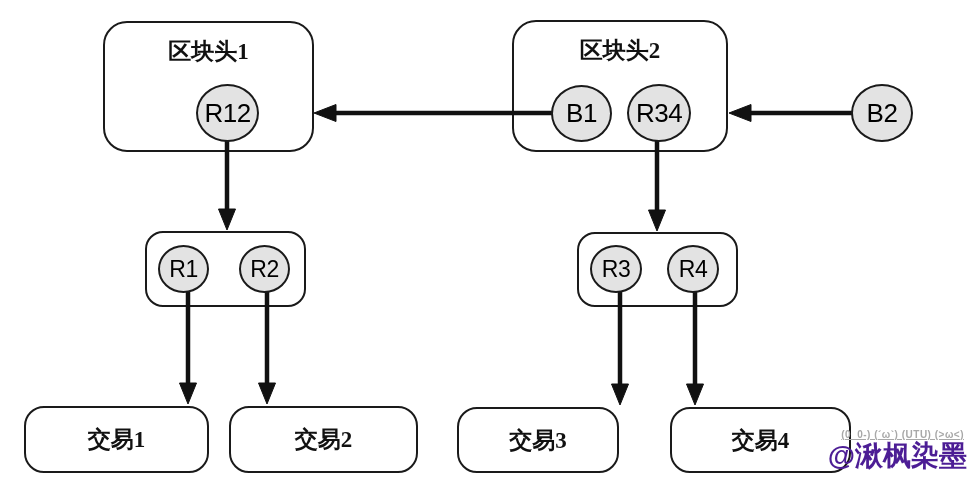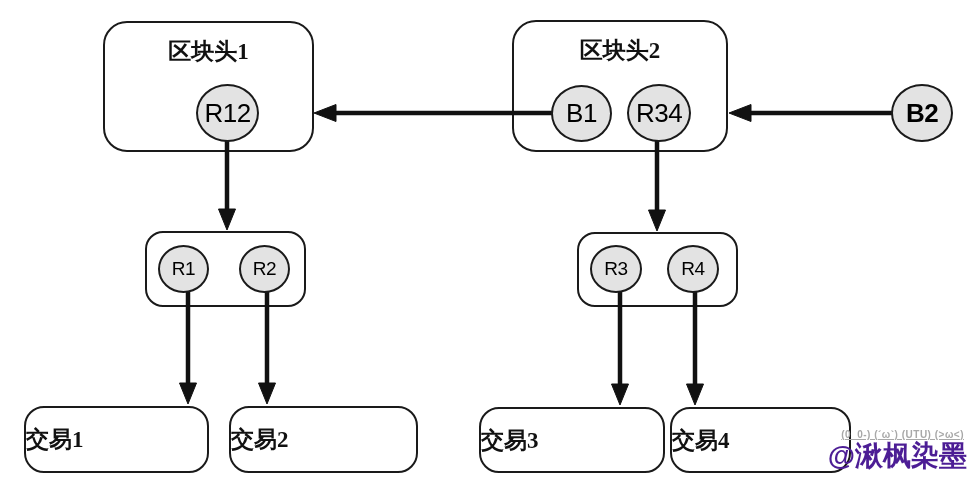--- a/index.html
+++ b/index.html
@@ -24,20 +24,21 @@
     border: 2.5px solid #1a1a1a;
     box-sizing: border-box;
     z-index: 1;
   }
   .header-box { border-radius: 24px; }
   .leaf-box   { border-radius: 18px; }
   .tx-box {
     border-radius: 20px;
     display: flex;
     align-items: center;
+    justify-content: center;
   }
   .cn-label {
     font-family: "Liberation Serif", "DejaVu Serif", serif;
     color: #111111;
     font-size: 23px;
     white-space: nowrap;
     font-weight: bold;
   }
   .header-label {
     position: absolute;
@@ -53,21 +54,21 @@
     border-radius: 50%;
     box-sizing: border-box;
     display: flex;
     align-items: center;
     justify-content: center;
     color: #000000;
     z-index: 3;
     letter-spacing: -0.5px;
   }
   .circle-lg { font-size: 26px; }
-  .circle-sm { font-size: 19px; }
+  .circle-sm { font-size: 23px; }
   .wm-emoticons {
     position: absolute;
     top: 429px;
     right: 5px;
     z-index: 5;
     font-size: 10px;
     font-weight: bold;
     color: #a8a8a8;
     letter-spacing: 0.5px;
     white-space: nowrap;
@@ -135,31 +136,31 @@
   <div class="box leaf-box" style="left:145px; top:231px; width:161px; height:76px;"></div>
 
   <div class="box leaf-box" style="left:577px; top:232px; width:161px; height:75px;"></div>
 
   <div class="box tx-box" style="left:24px; top:406px; width:185px; height:67px;">
     <span class="cn-label">交易1</span>
   </div>
   <div class="box tx-box" style="left:229px; top:406px; width:189px; height:67px;">
     <span class="cn-label">交易2</span>
   </div>
-  <div class="box tx-box" style="left:479px; top:407px; width:186px; height:66px;">
+  <div class="box tx-box" style="left:457px; top:407px; width:162px; height:66px;">
     <span class="cn-label">交易3</span>
   </div>
   <div class="box tx-box" style="left:670px; top:407px; width:181px; height:66px;">
     <span class="cn-label">交易4</span>
   </div>
 
   <div class="circle circle-lg" style="left:196px; top:84px; width:63px; height:58px;">R12</div>
   <div class="circle circle-lg" style="left:551px; top:85px; width:61px; height:57px;">B1</div>
   <div class="circle circle-lg" style="left:627px; top:84px; width:64px; height:58px;">R34</div>
-  <div class="circle circle-lg" style="left:891px; top:84px; width:62px; height:58px;font-weight:bold;">B2</div>
+  <div class="circle circle-lg" style="left:851px; top:84px; width:62px; height:58px;">B2</div>
 
   <div class="circle circle-sm" style="left:158px; top:245px; width:51px; height:48px;">R1</div>
   <div class="circle circle-sm" style="left:239px; top:245px; width:51px; height:48px;">R2</div>
   <div class="circle circle-sm" style="left:590px; top:245px; width:52px; height:48px;">R3</div>
   <div class="circle circle-sm" style="left:667px; top:245px; width:52px; height:48px;">R4</div>
 
   <div class="wm-emoticons">(0_0-) (´ω`) (UTU) (&gt;ω&lt;)</div>
   <div class="wm-handle">@湫枫染墨</div>
 
 </div>

